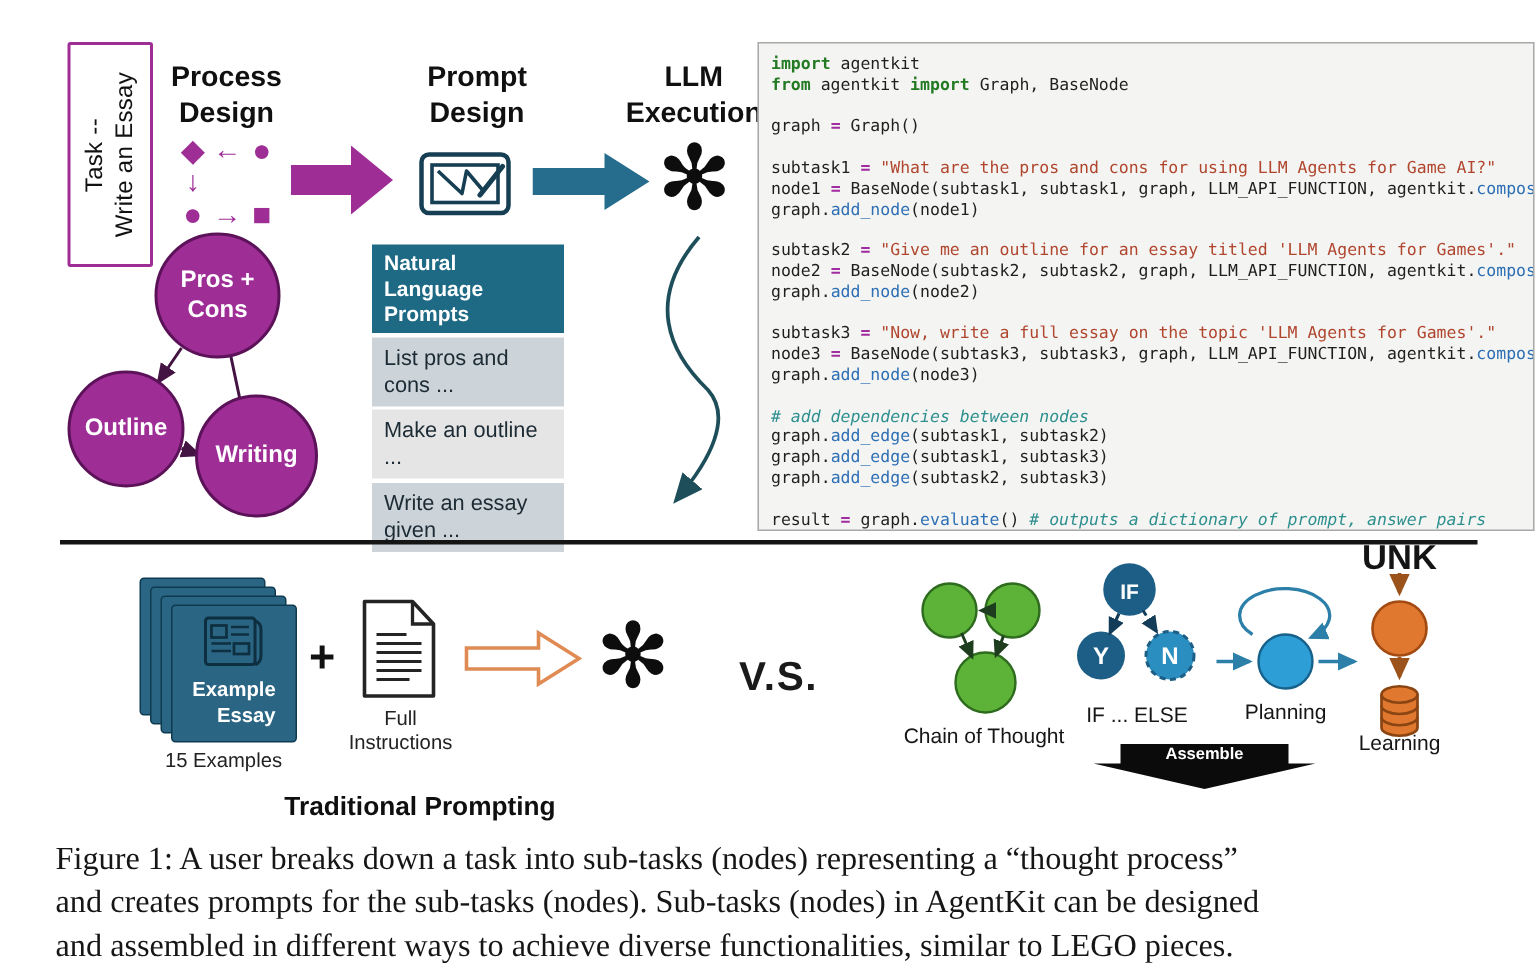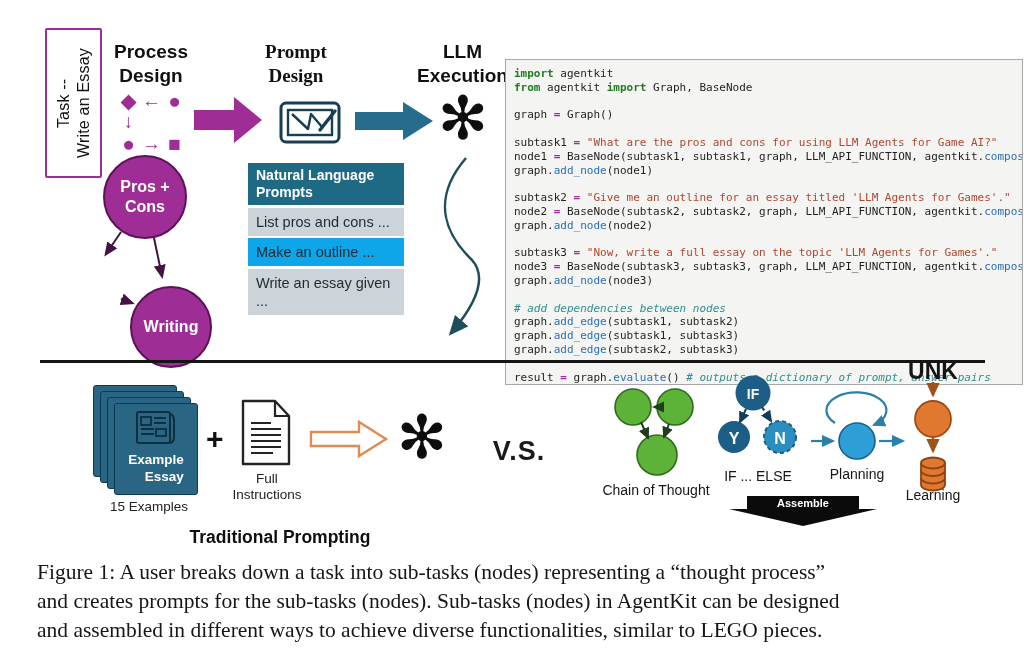--- a/index.html
+++ b/index.html
@@ -21,33 +21,33 @@
           color:#9e2e96;}
   .pglyph span{display:flex;align-items:center;justify-content:center;font-size:21px;line-height:1;}
   .pglyph .ar{font-size:19px;font-weight:bold;}
 
   
   .pnode{border-radius:50%;background:#9e2e96;border:2px solid #5c1258;color:#fff;
          display:flex;flex-direction:column;align-items:center;justify-content:center;
          font-size:16px;font-weight:600;line-height:20px;box-sizing:border-box;}
 
   
-  .ptable{left:248px;top:163px;width:156px;}
+  .ptable{left:248px;top:163px;width:128px;}
   .ptable .hdr{background:#1e6a85;color:#fff;font-size:14px;font-weight:700;line-height:17px;padding:4px 8px;}
   .ptable .row{font-size:14.5px;line-height:18px;color:#1c2b34;padding:5px 8px;margin-top:2.5px;}
   .row-a{background:#ccd3d9;}
-  .row-b{background:#0ea5e9;}
+  .row-b{background:#e5e5e5;}
 
   
   .openai{font-size:60px;line-height:56px;color:#0d0d0d;width:58px;height:58px;text-align:center;}
 
   
   .code{left:505px;top:28px;width:518px;height:326px;background:#f4f4f2;border:1px solid #a8a8a8;
         box-sizing:border-box;padding:7px 0 0 8px;overflow:hidden;
-        font-family:"DejaVu Sans Mono",monospace;font-size:11px;margin-top:31px;}
+        font-family:"DejaVu Sans Mono",monospace;font-size:11px;}
   .code-line{height:13.8px;white-space:pre;}
   .tok-k{color:#237a23;font-weight:bold;}
   .tok-o{color:#a12ba1;font-weight:bold;}
   .tok-s{color:#b0462e;}
   .tok-f{color:#2d6fb5;}
   .tok-c{color:#2e8f8f;font-style:italic;}
   .tok-p{color:#1f1f1f;}
 
   .divider{left:40px;top:360px;width:945px;height:2.5px;background:#151515;}
 
@@ -91,21 +91,21 @@
   </svg>
 
   <div class="abs task-box">
     <div class="task-text">
       <span style="display:block">Task --</span>
       <span style="display:block">Write an Essay</span>
     </div>
   </div>
 
   <div class="abs stage-label center" style="left:95px;top:40px;width:112px;">Process Design</div>
-  <div class="abs stage-label center" style="left:246px;top:40px;width:100px;font-family:Liberation Serif, serif;">Prompt Design</div>
+  <div class="abs stage-label center" style="left:268px;top:40px;width:100px;">Prompt Design</div>
   <div class="abs stage-label center" style="left:410px;top:40px;width:105px;">LLM Execution</div>
 
   <div class="abs pglyph">
     <span>◆</span>
     <span class="ar">←</span>
     <span>●</span>
     <span class="ar">↓</span>
     <span></span>
       <span></span>
     <span>●</span>
@@ -127,21 +127,24 @@
   <svg class="abs" style="left:355px;top:102px;" width="78" height="38">
     <polygon points="0,10 48,10 48,0 78,19 48,38 48,28 0,28" fill="#266d8d"></polygon>
   </svg>
 
   <div class="abs openai" style="left:434px;top:91px;">✻</div>
 
   <div class="abs pnode" style="left:103px;top:155px;width:84px;height:84px;">
     <span>Pros +</span>
       <span>Cons</span>
   </div>
-  <div class="abs pnode" style="left:130px;top:286px;width:82px;height:82px;">
+  <div class="abs pnode" style="left:45px;top:247px;width:78px;height:78px;">
+    <span>Outline</span>
+  </div>
+  <div class="abs pnode" style="left:130px;top:263px;width:82px;height:82px;">
     <span>Writing</span>
   </div>
 
   <div class="abs ptable">
     <div class="hdr">Natural Language Prompts</div>
     <div class="row row-a">List pros and cons ...</div>
     <div class="row row-b">Make an outline ...</div>
     <div class="row row-a">Write an essay given ...</div>
   </div>
 

